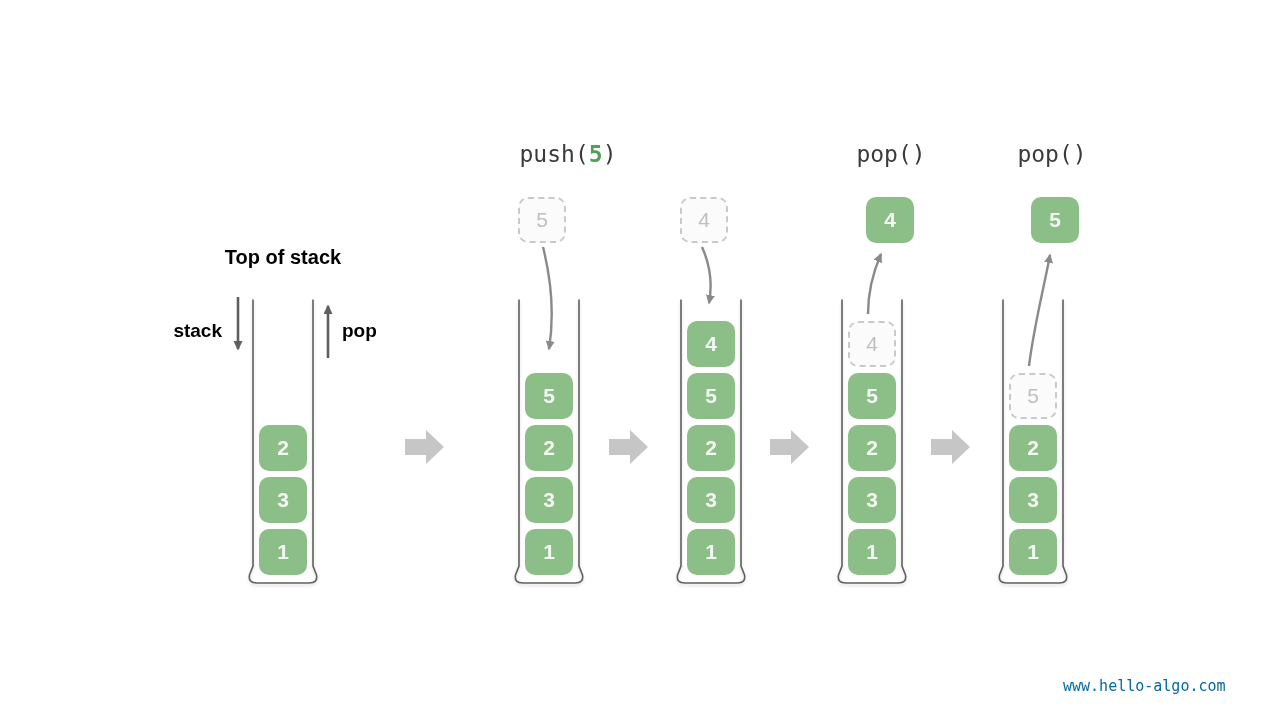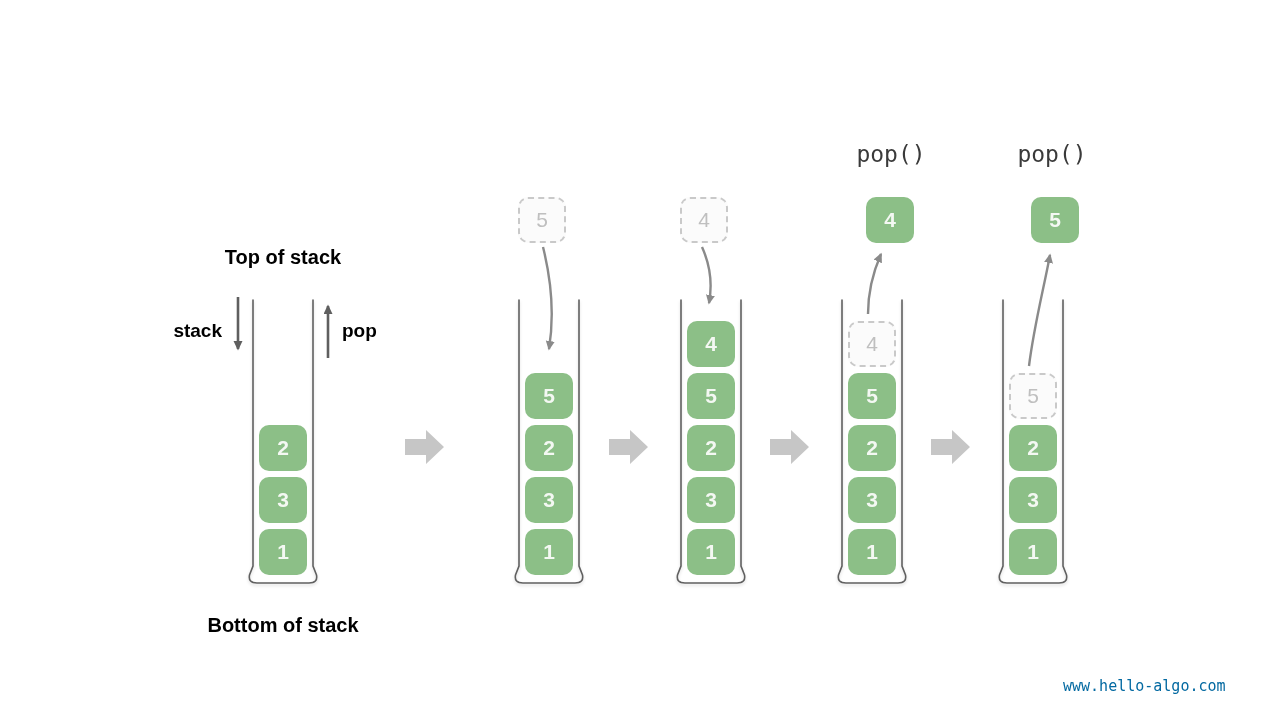--- a/index.html
+++ b/index.html
@@ -65,22 +65,22 @@
       <polygon points="405,439 426,439 426,430 444,447 426,464 426,455 405,455"></polygon>
       <polygon points="609,439 630,439 630,430 648,447 630,464 630,455 609,455"></polygon>
       <polygon points="770,439 791,439 791,430 809,447 791,464 791,455 770,455"></polygon>
       <polygon points="931,439 952,439 952,430 970,447 952,464 952,455 931,455"></polygon>
     </g>
   </svg>
 
   <div class="anno anno-top">Top of stack</div>
   <div class="anno anno-push">stack</div>
   <div class="anno anno-pop">pop</div>
-  <div class="anno anno-bottom">Bottom of stack</div>
 
+  <div class="op op1"><span>push(</span><span class="arg">5</span><span>)</span></div>
   <div class="op op3"><span>pop()</span><span class="arg"></span><span></span></div>
   <div class="op op4"><span>pop()</span><span class="arg"></span><span></span></div>
 
   <div class="item" style="left:259px;top:425px">2</div>
   <div class="item" style="left:259px;top:477px">3</div>
   <div class="item" style="left:259px;top:529px">1</div>
 
   <div class="ghost" style="left:518px;top:197px">5</div>
   <div class="item" style="left:525px;top:373px">5</div>
   <div class="item" style="left:525px;top:425px">2</div>

